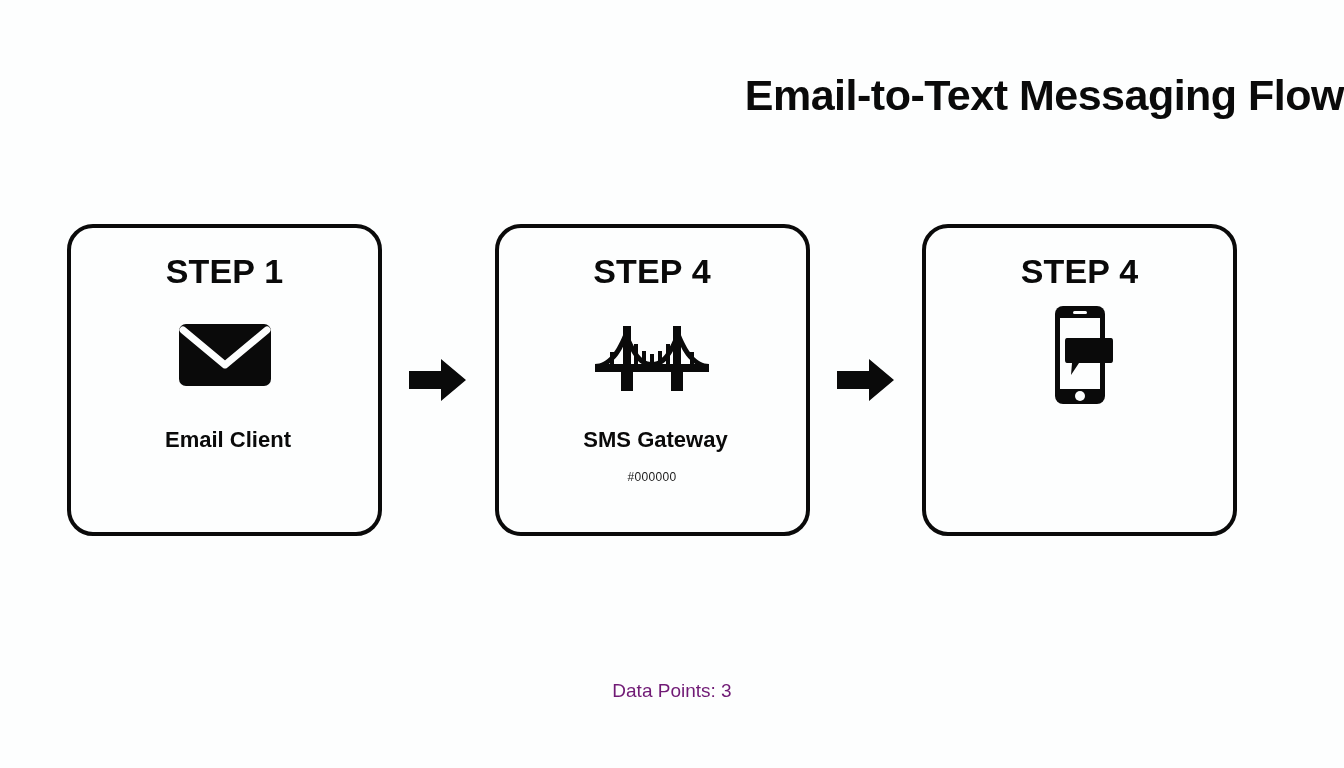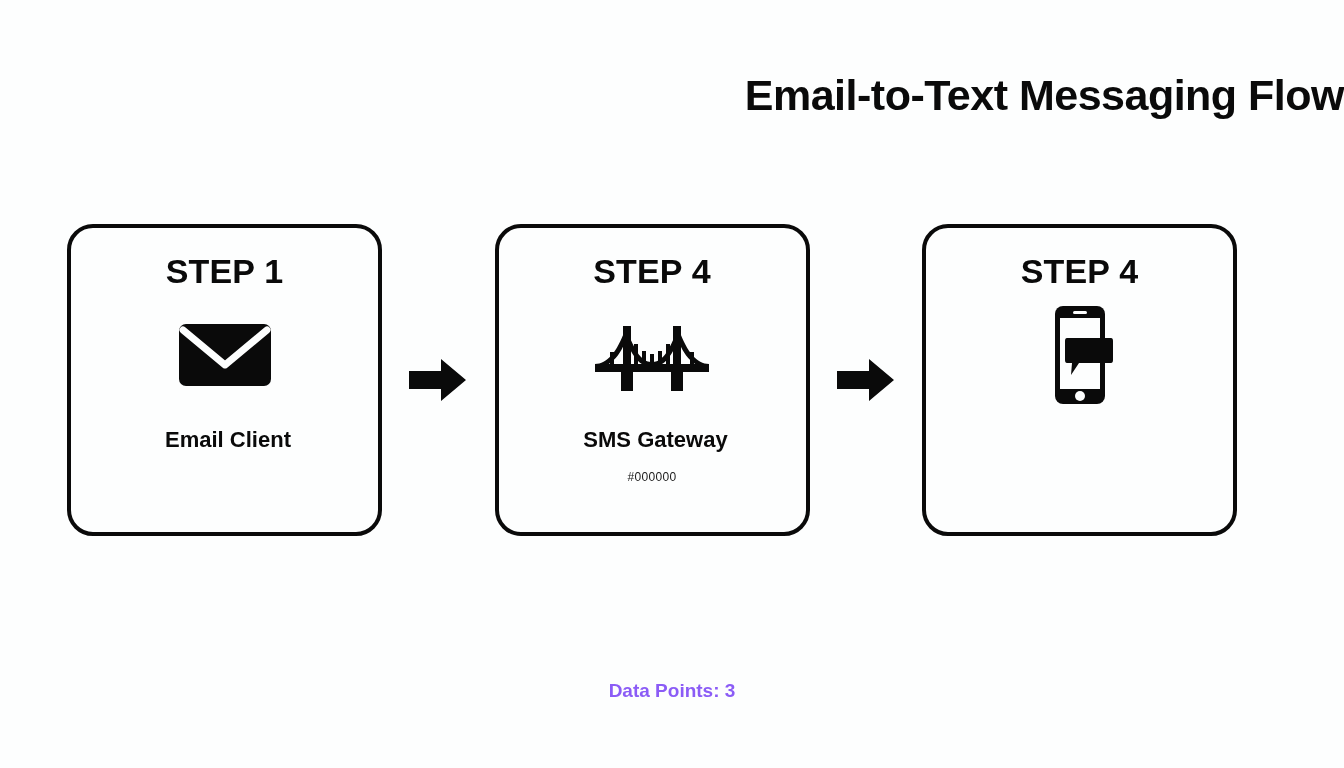--- a/index.html
+++ b/index.html
@@ -113,22 +113,22 @@
   .flow-arrow svg { display: block; }
 
   
   .diagram-footer {
     position: absolute;
     left: 0;
     top: 680px;
     width: 1344px;
     text-align: center;
     font-size: 19px;
-    font-weight: bold;
-    color: #8b5cf6;
+    font-weight: normal;
+    color: #701a75;
   }
 </style>
 </head>
 <body>
 
 <div id="diagram-root">
 
   <div class="diagram-title">Email-to-Text Messaging Flow</div>
 
   <div class="flow-row">

